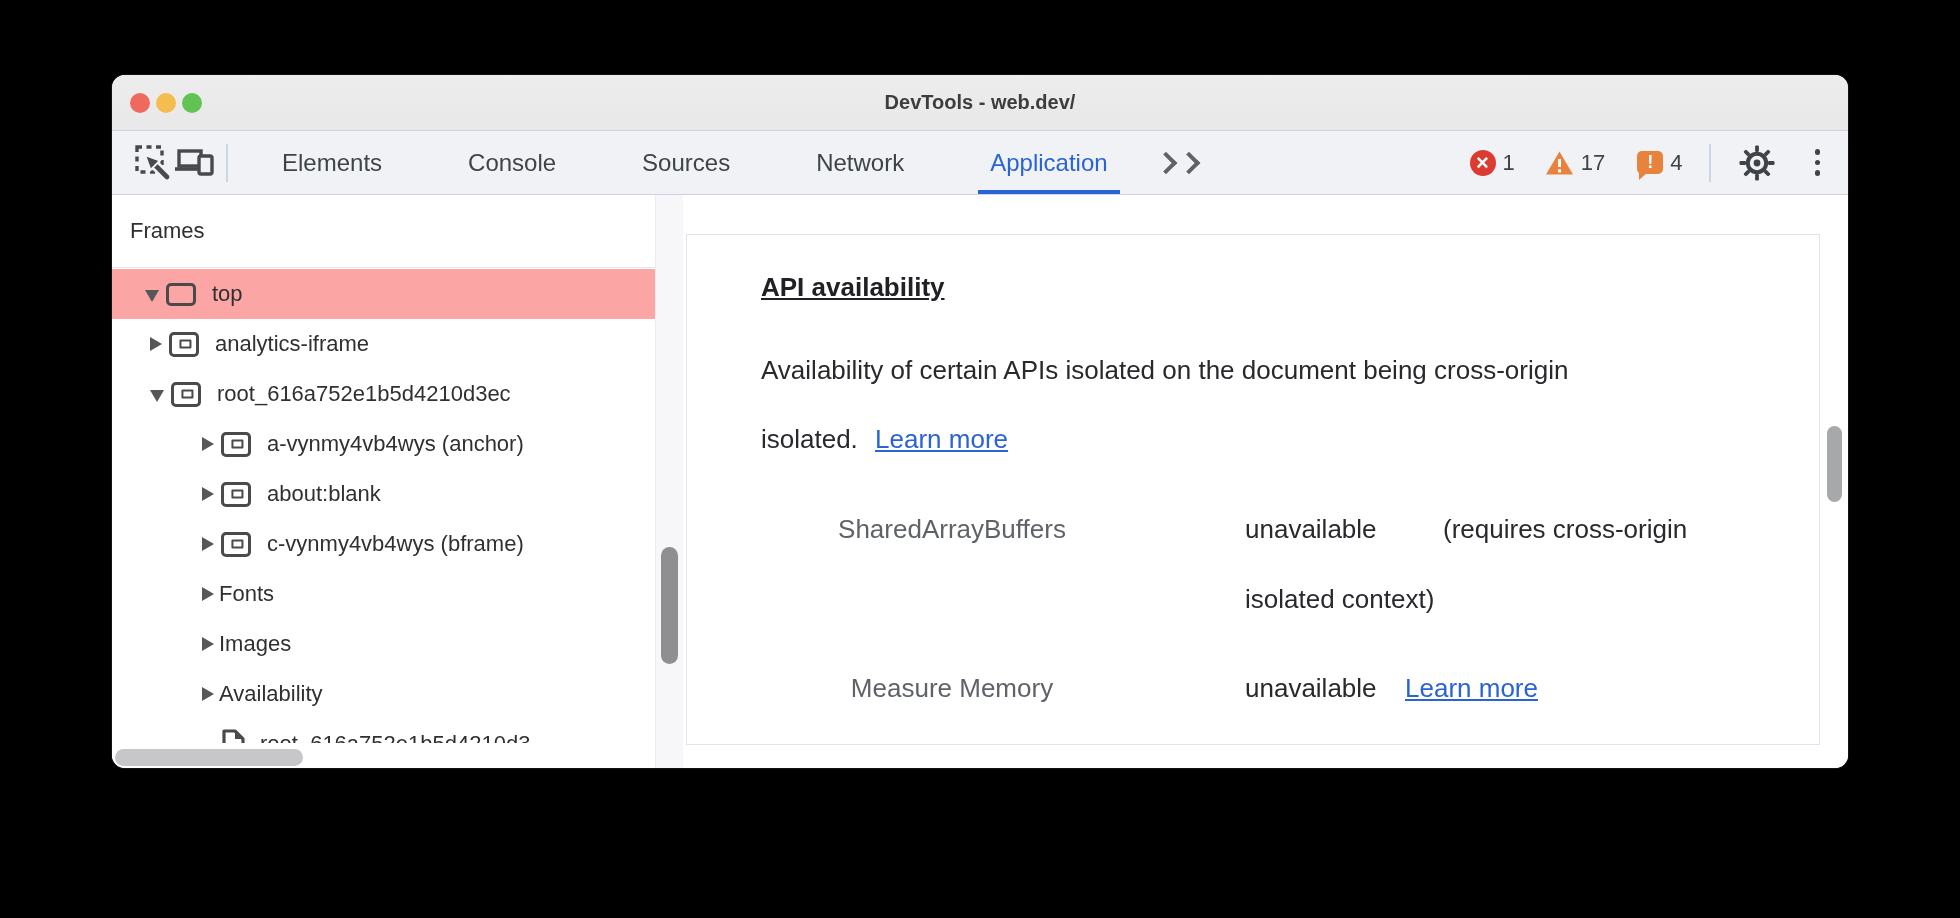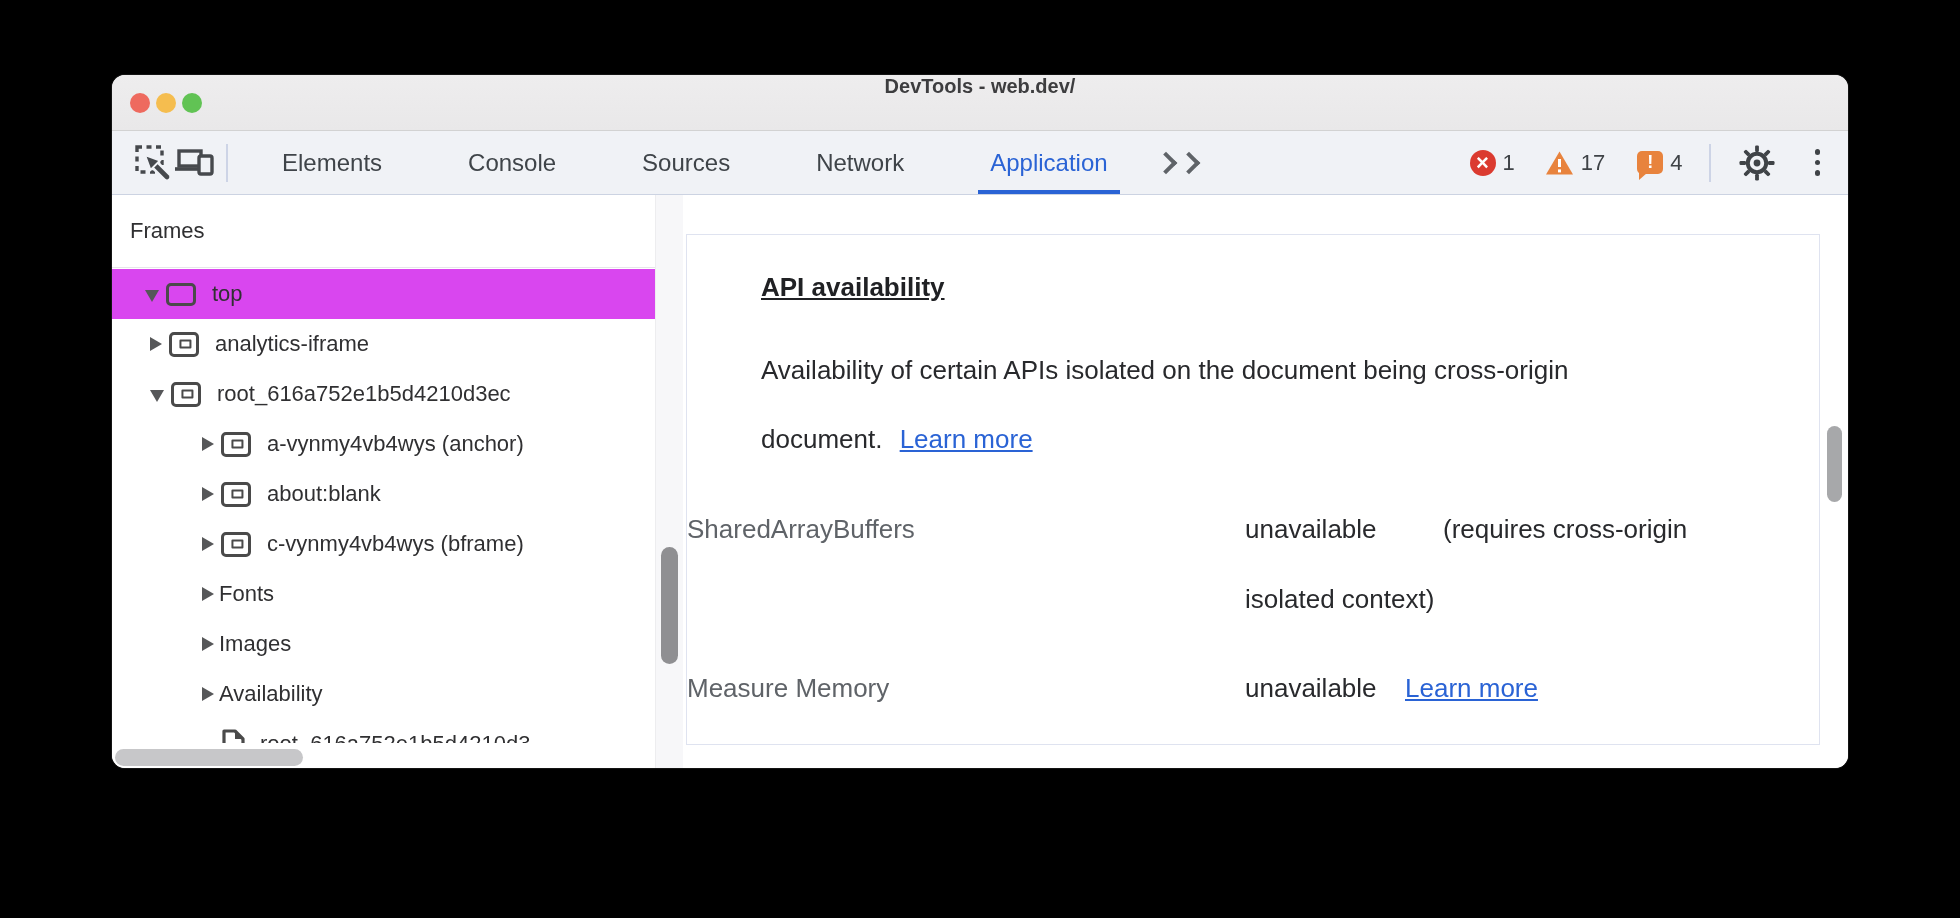--- a/index.html
+++ b/index.html
@@ -10,21 +10,21 @@
   }
   .win{
     position:absolute;left:112px;top:75px;width:1736px;height:693px;
     background:#fff;border-radius:13px;overflow:hidden;
     box-shadow:0 0 0 1px rgba(255,255,255,0.08), 0 30px 80px rgba(0,0,0,0.6);
   }
   
   .titlebar{
     height:55px;background:linear-gradient(#eeedee,#e9e8e9);
     border-bottom:1px solid #d2d2d2;position:relative;
-    display:flex;align-items:flex-start;justify-content:center;
+    display:flex;align-items:center;justify-content:center;
   }
   .tl{position:absolute;width:20px;height:20px;border-radius:50%;top:18px;}
   .tl.red{left:18px;background:#ee6a5f;}
   .tl.yellow{left:44px;background:#f5bd4f;}
   .tl.green{left:70px;background:#61c354;}
   .title-text{font-size:20px;font-weight:700;color:#3d3d3f;}
   
   .toolbar{
     height:64px;background:#f0f2f6;border-bottom:1px solid #ccd3e2;
     display:flex;align-items:center;padding-left:20px;box-sizing:border-box;
@@ -59,21 +59,21 @@
   .dots i{width:5.5px;height:5.5px;border-radius:50%;background:#3f4347;}
   
   .content{position:absolute;top:120px;bottom:0;left:0;right:0;display:flex;}
   .sidebar{width:543px;flex:none;background:#fff;position:relative;overflow:hidden;}
   .frames-header{
     height:73px;border-bottom:1px solid #e6e6e8;display:flex;align-items:center;
     padding-left:18px;font-size:22px;color:#303032;box-sizing:border-box;
   }
   .tree{position:absolute;top:74px;left:0;right:0;height:474px;overflow:hidden;}
   .trow{display:flex;align-items:center;height:50px;white-space:nowrap;overflow:hidden;}
-  .trow.sel{background:#d946ef;}
+  .trow.sel{background:#fca5a5;}
   .trow.lvl1{padding-left:33px;}
   .trow.lvl2{padding-left:38px;}
   .trow.lvl3{padding-left:90px;}
   .arr{flex:none;width:0;height:0;margin-right:7px;}
   .arr.right{border-left:12px solid #565759;border-top:7px solid transparent;border-bottom:7px solid transparent;}
   .arr.down{border-top:12px solid #565759;border-left:7px solid transparent;border-right:7px solid transparent;margin-top:4px;}
   .arr.hidden{visibility:hidden;width:12px;}
   .fico{
     flex:none;width:30px;height:23px;border:3.5px solid #4a4a4a;border-radius:5px;
     box-sizing:border-box;margin-right:16px;position:relative;
@@ -90,21 +90,21 @@
   .gutter{width:28px;flex:none;background:#f7f7f9;border-left:1px solid #ededef;position:relative;box-sizing:border-box;}
   .vscroll-side{position:absolute;left:5px;top:352px;width:17px;height:117px;border-radius:9px;background:#8f8f92;}
   .main{flex:1;background:#fff;position:relative;}
   .vscroll-main{position:absolute;right:6px;top:231px;width:15px;height:76px;border-radius:8px;background:#a7a8aa;}
   .box{
     position:absolute;left:3px;top:39px;width:1132px;height:509px;
     border:1.5px solid #dfe3f0;background:#fff;box-sizing:content-box;
   }
   .line{position:absolute;font-size:26px;line-height:31px;white-space:nowrap;color:#28292c;}
   .line.head{font-weight:700;color:#202124;text-decoration:underline;}
-  .kv-label{text-align:left;left:0;width:530px;color:#5f6368;}
+  .kv-label{text-align:center;left:0;width:530px;color:#5f6368;}
   a.lnk{color:#2a63d5;text-decoration:underline;cursor:pointer;}
 </style>
 </head>
 <body>
 
 <div class="win">
 
   <div class="titlebar">
     <span class="tl red"></span>
     <span class="tl yellow"></span>
@@ -261,21 +261,21 @@
 
     <div class="gutter">
       <div class="vscroll-side"></div>
     </div>
 
     <div class="main">
       <div class="box">
         <div class="line head" style="left:74px;top:37px;">API availability</div>
         <div class="line" style="left:74px;top:120px;">Availability of certain APIs isolated on the document being cross-origin</div>
         <div class="line" style="left:74px;top:189px;">
-          <span>document.</span>
+          <span>isolated.</span>
           <a class="lnk" style="margin-left:10px;">Learn more</a>
         </div>
 
         <div class="line kv-label" style="top:279px;">SharedArrayBuffers</div>
         <div class="line" style="left:558px;top:279px;">unavailable</div>
         <div class="line" style="left:756px;top:279px;">(requires cross-origin</div>
         <div class="line" style="left:558px;top:349px;">isolated context)</div>
 
         <div class="line kv-label" style="top:438px;">Measure Memory</div>
         <div class="line" style="left:558px;top:438px;">unavailable</div>

